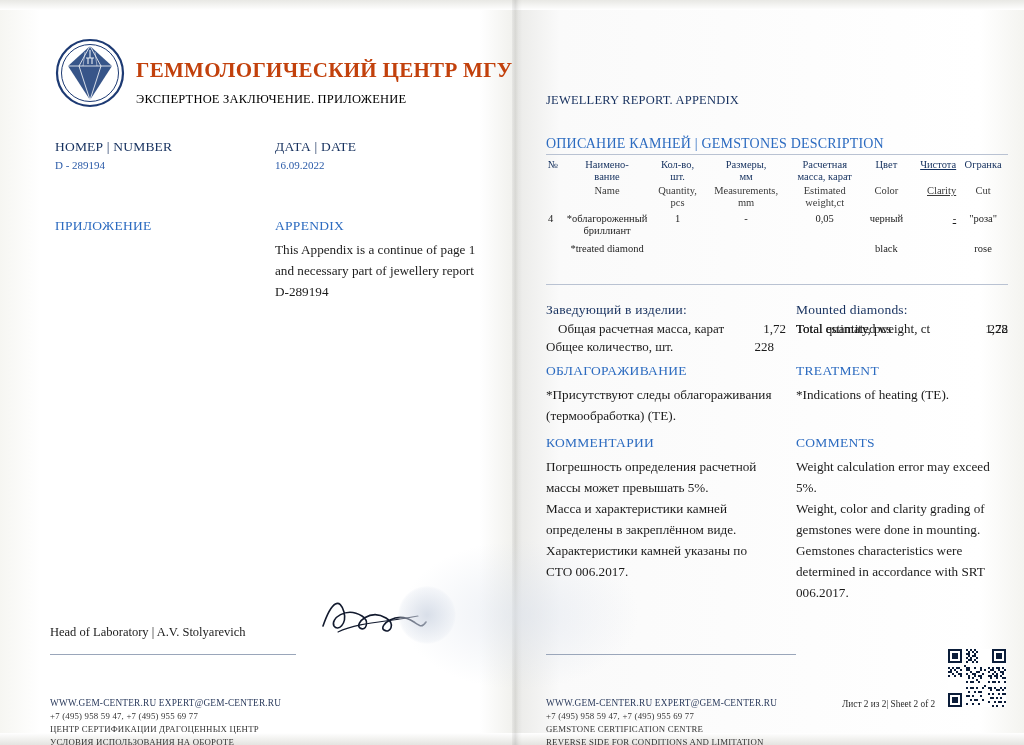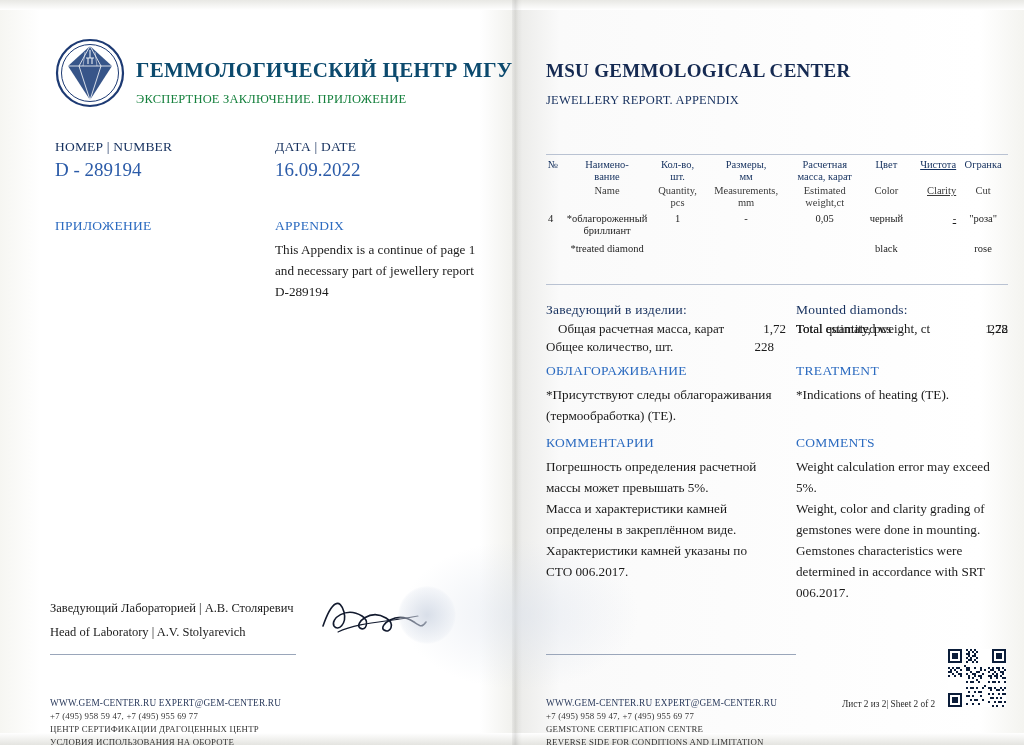--- a/index.html
+++ b/index.html
@@ -58,28 +58,28 @@
     width: 70px; height: 70px;
   }
   .logo svg { display:block; }
 
   .org-title {
     position: absolute;
     left: 136px; top: 58px;
     font-size: 21px;
     font-weight: bold;
     letter-spacing: 0.3px;
-    color: #0c4a6e;
+    color: #c2410c;
     font-family: "Liberation Serif", serif;
   }
   .org-sub {
     position: absolute;
     left: 136px; top: 92px;
     font-size: 12.5px;
-    color: #15803d;
+    color: #000000;
     letter-spacing: 0.2px;
   }
 
   .r-org-title {
     position: absolute;
     left: 30px; top: 60px;
     font-size: 19px;
     font-weight: bold;
     color: #152a52;
     letter-spacing: 0.3px;
@@ -94,21 +94,21 @@
 
   
   .lbl {
     position: absolute;
     font-size: 13.5px;
     color: #15305e;
     letter-spacing: 0.2px;
   }
   .val {
     position: absolute;
-    font-size: 19px;
+    font-size: 11px;
     color: #2b5ba8;
   }
   .sect-title {
     position: absolute;
     font-size: 13.5px;
     color: #2c6bc0;
     letter-spacing: 0.3px;
   }
   .body-text {
     position: absolute;
@@ -251,43 +251,42 @@
     <div class="val" style="left:55px; top:159px;">D - 289194</div>
 
     <div class="lbl" style="left:275px; top:139px;">ДАТА | DATE</div>
     <div class="val" style="left:275px; top:159px;">16.09.2022</div>
 
     <div class="sect-title" style="left:55px; top:218px;">ПРИЛОЖЕНИЕ</div>
     <div class="sect-title" style="left:275px; top:218px;">APPENDIX</div>
 
     <div class="body-text" style="left:275px; top:239px; width:215px;">This Appendix is a continue of page 1 and necessary part of jewellery report D-289194</div>
 
-    <div class="sig-label" style="left:50px; top:601px;">Заведующий Лабораторией  |  А.В. Столяревич</div>
     <div class="sig-label" style="left:50px; top:625px;">Head of Laboratory  |  A.V. Stolyarevich</div>
 
     <div class="signature">
       <svg width="110" height="48" viewBox="0 0 110 48">
         <path d="M5 34 C14 8, 22 6, 26 20 C29 32, 20 40, 16 34 C12 27, 28 14, 44 24 C52 29, 48 40, 42 36 C36 32, 52 16, 68 26 C78 32, 72 42, 66 38 C60 34, 78 18, 96 30 C102 34, 104 36, 108 30" fill="none" stroke="#121a2e" stroke-width="1.6" stroke-linecap="round"></path>
         <path d="M20 40 C40 30, 70 30, 100 24" fill="none" stroke="#121a2e" stroke-width="1.1" stroke-linecap="round"></path>
       </svg>
     </div>
     <div class="stamp"></div>
 
     <div class="footer-line" style="left:50px; top:654px; width:246px;"></div>
     <div class="foot" style="left:50px; top:660px;">WWW.GEM-CENTER.RU  EXPERT@GEM-CENTER.RU</div>
     <div class="foot small" style="left:50px; top:673px;">+7 (495) 958 59 47, +7 (495) 955 69 77</div>
     <div class="foot small" style="left:50px; top:686px;">ЦЕНТР СЕРТИФИКАЦИИ ДРАГОЦЕННЫХ ЦЕНТР</div>
     <div class="foot small" style="left:50px; top:699px;">УСЛОВИЯ ИСПОЛЬЗОВАНИЯ НА ОБОРОТЕ</div>
   </div>
 
   <div class="right-pane">
 
-    <div class="r-org-title">MSU GEMMOLOGICAL CENTER</div>
     <div class="r-org-sub">JEWELLERY REPORT. APPENDIX</div>
 
+    <div class="gems-title">ОПИСАНИЕ КАМНЕЙ | GEMSTONES DESCRIPTION</div>
     <div class="rule" style="left:30px; top:154px; width:462px;"></div>
 
     <table class="gems">
       <thead>
         <tr>
           <th class="c-num hdr-ru">№</th>
           <th class="c-name hdr-ru">Наимено-<br>вание</th>
           <th class="c-qty hdr-ru">Кол-во,<br>шт.</th>
           <th class="c-meas hdr-ru">Размеры,<br>мм</th>
           <th class="c-weight hdr-ru">Расчетная<br>масса, карат</th>

